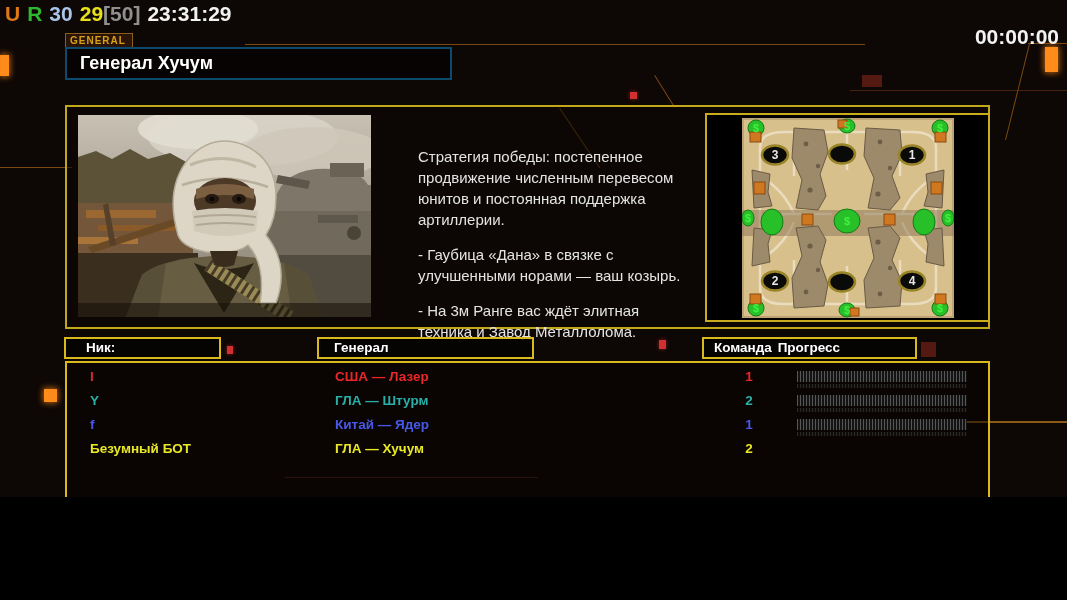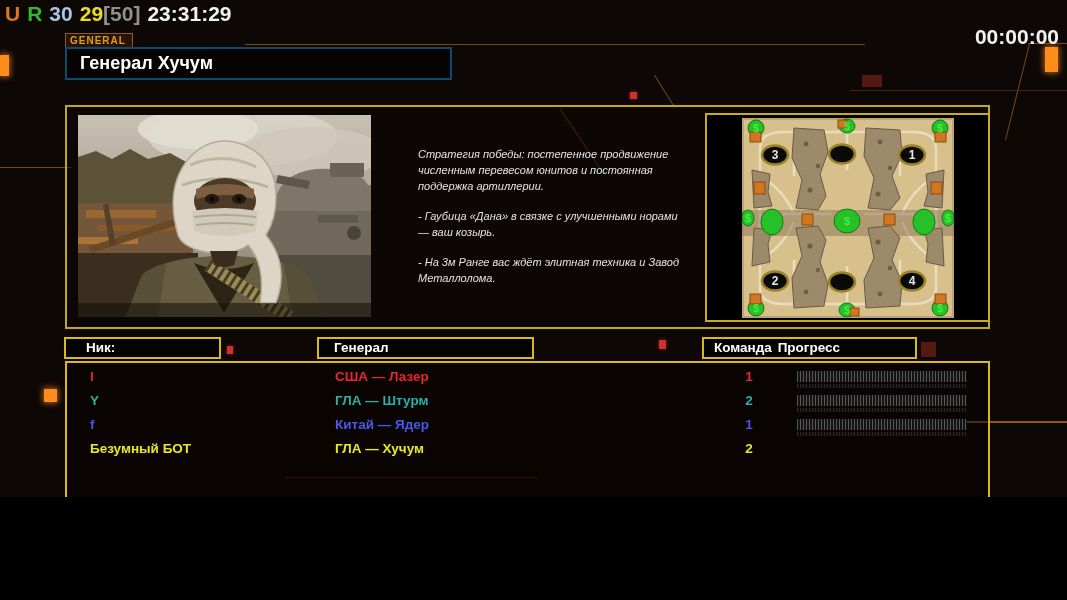--- a/index.html
+++ b/index.html
@@ -39,21 +39,21 @@
   }
 
   
   .content-box {
     position:absolute; left:65px; top:105px; width:921px; height:220px; z-index:2;
     border:2px solid #c0a81a; background:rgba(12,7,4,0.55);
   }
   .portrait { position:absolute; left:78px; top:115px; width:293px; height:202px; z-index:4; background:#000; }
   .portrait svg { display:block; }
   .description { position:absolute; left:418px; top:146px; width:268px; z-index:4;
-    color:#e4e4e4; font-size:11px; line-height:16px;font-style:italic; }
+    color:#e4e4e4; font-size:15px; line-height:21px; }
   .description .para { margin-bottom:14px; }
   .map-box {
     position:absolute; left:705px; top:113px; width:281px; height:205px; z-index:4;
     border:2px solid #c8ac1c; background:#000;
     display:flex; align-items:center; justify-content:center;
   }
 
   
   .hdr {
     position:absolute; top:337px; height:18px; z-index:4;

